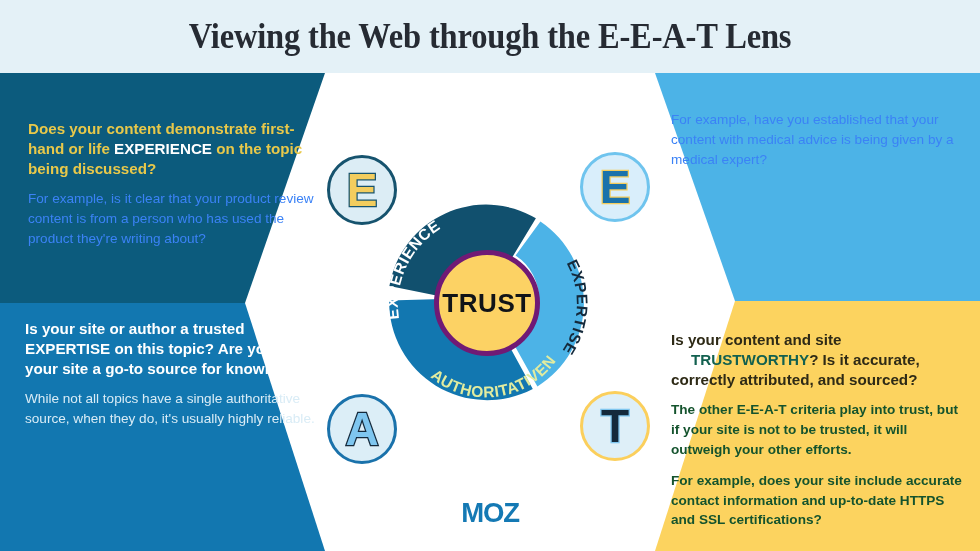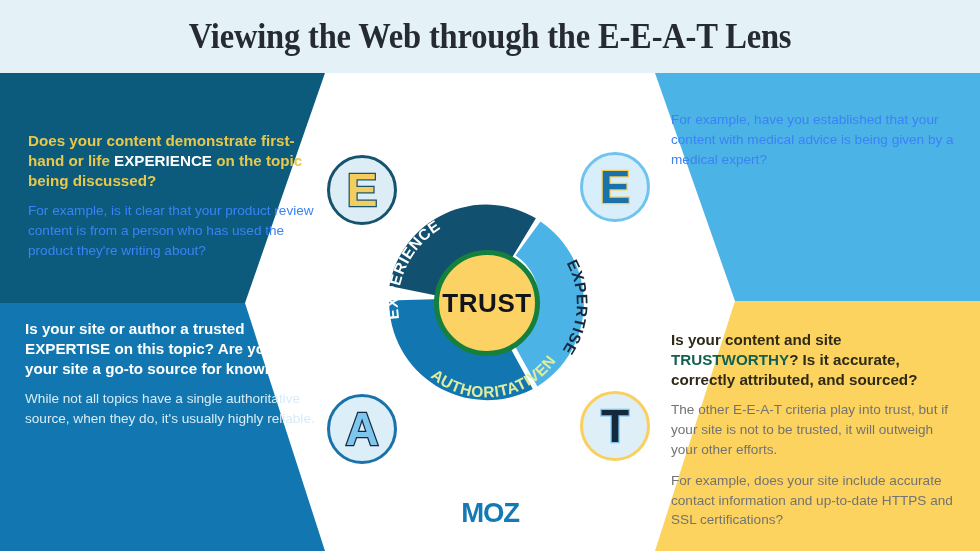--- a/index.html
+++ b/index.html
@@ -61,57 +61,57 @@
   }
   .txt p{
     margin:0 0 11px 0;
     font-size:13.6px;
     line-height:1.46;
   }
   .txt p:last-child{margin-bottom:0;}
 
   
   .txt-tl{left:28px;top:119px;width:292px;}
-  .txt-tl h3{color:#e9c košت;margin-top:12px;}
+  .txt-tl h3{color:#e9c košت;}
   .txt-tl h3{color:#e8c84a;}
   .txt-tl h3 .kw{color:#ffffff;}
   .txt-tl p{color:#3b82f6;}
 
   
   .txt-tr{left:671px;top:110px;width:290px;}
   .txt-tr h3{color:#16384f;}
   .txt-tr h3 .kw{color:#05131c;}
   .txt-tr p{color:#3b82f6;}
 
   
   .txt-bl{left:25px;top:319px;width:292px;}
   .txt-bl h3{color:#ffffff;}
   .txt-bl h3 .kw{color:#ffffff;}
   .txt-bl p{color:#d9ecf6;}
 
   
   .txt-br{left:671px;top:330px;width:292px;}
   .txt-br h3{color:#2e2a16;}
-  .txt-br h3 .kw{color:#12604f;}
-  .txt-br p{color:#737373;}
+  .txt-br h3 .kw{color:#12604f;margin-left:20px;}
+  .txt-br p{color:#14532d;font-weight:bold;}
   .hex2{
     position:absolute;left:300px;top:73px;width:378px;height:478px;
     background:#ffffff;
     clip-path:polygon(40px 0, 338px 0, 378px 160px, 378px 318px, 338px 478px, 40px 478px, 0 318px, 0 160px);
   }
 
   
   .donut-wrap{position:absolute;left:380px;top:196px;width:214px;height:214px;}
   .donut-wrap svg{display:block;}
 
   .center-circle{
     position:absolute;left:434px;top:250px;width:106px;height:106px;
     border-radius:50%;
     background:#fcd264;
-    border:5px solid #15803d;
+    border:5px solid #701a75;
     box-sizing:border-box;
     display:flex;align-items:center;justify-content:center;
   }
   .center-label{
     font-size:26px;font-weight:bold;color:#111418;letter-spacing:0.6px;
     font-family:"Liberation Sans",sans-serif;
   }
 
   
   .badge{

